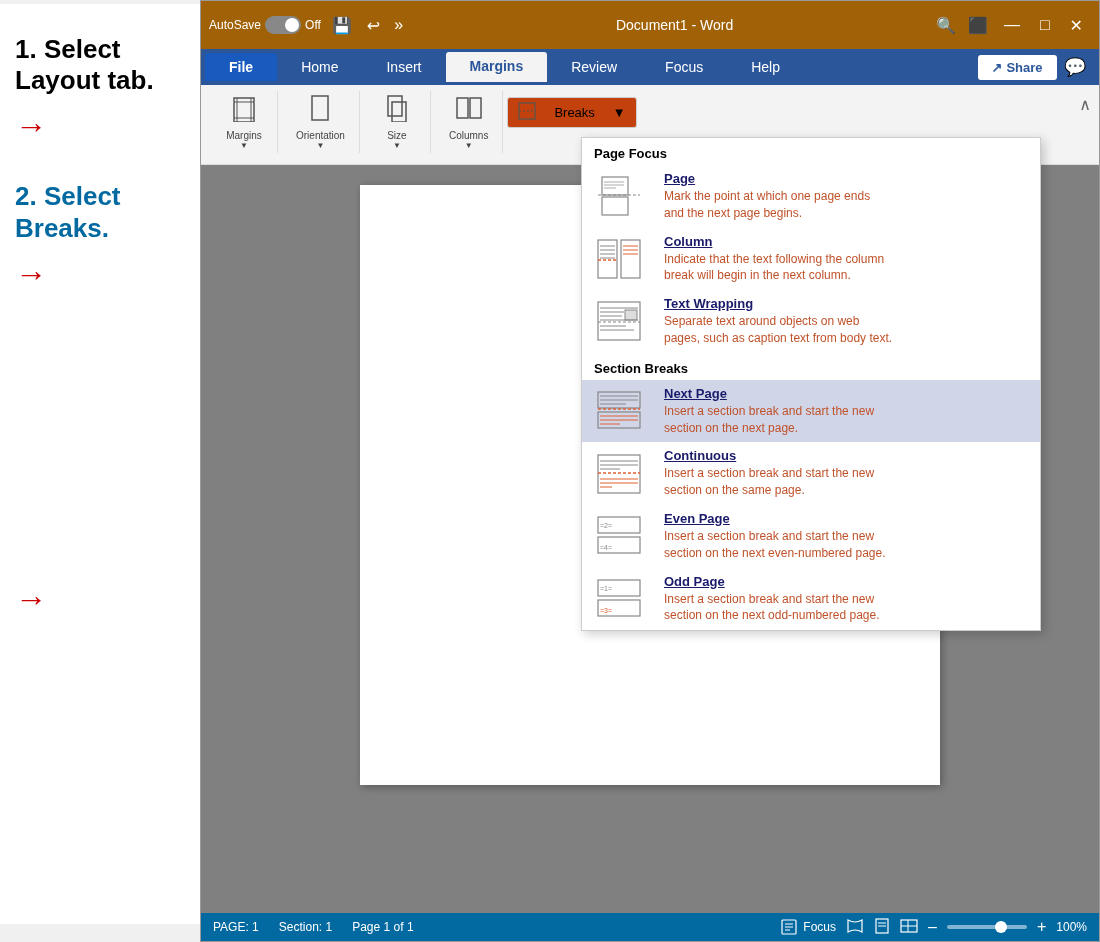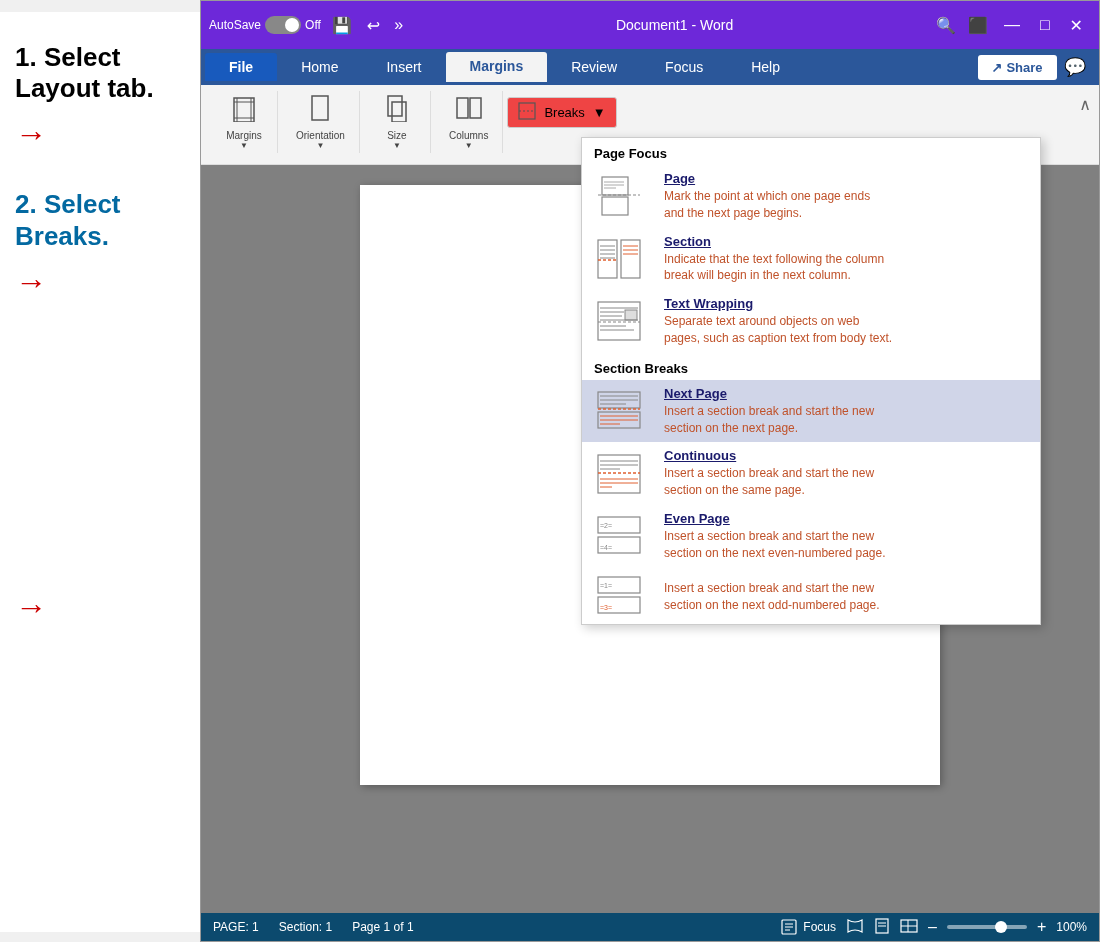--- a/index.html
+++ b/index.html
@@ -1,21 +1,21 @@
 <!DOCTYPE html>
 <html><head>
   <meta charset="utf-8">
   <style>
     * { box-sizing: border-box; margin: 0; padding: 0; }
     body { font-family: 'Segoe UI', Arial, sans-serif; font-size: 13px; background: #f0f0f0; width: 1100px; height: 942px; overflow: hidden; position: relative; }
 
     
     .instruction-area {
       position: absolute;
-      left: 0; top: 12px;
+      left: 0; top: 4px;
       width: 200px;
       height: 920px;
       background: white;
       display: flex;
       flex-direction: column;
       justify-content: flex-start;
       padding: 10px 10px 10px 15px;
       z-index: 10;
     }
 
@@ -28,21 +28,21 @@
       height: 942px;
       background: #fff;
       display: flex;
       flex-direction: column;
       border: 1px solid #999;
     }
 
     
     .title-bar {
       height: 48px;
-      background: #6d28d9;
+      background: #a16207;
       display: flex;
       align-items: center;
       padding: 0 8px;
       flex-shrink: 0;
     }
     .autosave-group {
       display: flex;
       align-items: center;
       color: white;
       font-size: 12px;
@@ -178,28 +178,28 @@
       font-size: 11px;
       color: #444;
       min-width: 50px;
     }
     .ribbon-btn .btn-icon { font-size: 24px; margin-bottom: 2px; }
     .ribbon-btn .btn-label { font-size: 10px; color: #444; }
     .ribbon-btn .btn-arrow { font-size: 8px; }
 
     
     .breaks-btn {
-      background: #ef4444;
+      background: #c2410c;
       border: 1px solid #ccc;
       border-radius: 3px;
       padding: 4px 10px;
       cursor: pointer;
       display: flex;
       align-items: center;
-      gap: 8px;
+      gap: 18px;
       font-size: 13px;
       font-weight: 500;
     }
 
     
     .breaks-dropdown {
       position: absolute;
       top: 52px;
       left: 380px;
       width: 460px;
@@ -261,21 +261,21 @@
     .page-doc {
       background: white;
       width: 580px;
       height: 600px;
       box-shadow: 2px 2px 8px rgba(0,0,0,0.3);
     }
 
     
     .status-bar {
       height: 28px;
-      background: #0c4a6e;
+      background: #0369a1;
       display: flex;
       align-items: center;
       padding: 0 12px;
       color: white;
       font-size: 12px;
       gap: 20px;
       flex-shrink: 0;
     }
     .status-right {
       margin-left: auto;
@@ -489,21 +489,21 @@
             <line x1="4" y1="12" x2="19" y2="12" stroke="#888" stroke-width="1"></line>
             <line x1="4" y1="16" x2="19" y2="16" stroke="#888" stroke-width="1"></line>
             <line x1="4" y1="20" x2="19" y2="20" stroke="#888" stroke-width="1"></line>
             <line x1="2" y1="22" x2="21" y2="22" stroke="#e06030" stroke-width="1.5" stroke-dasharray="3,2"></line>
             <line x1="27" y1="8" x2="42" y2="8" stroke="#e06030" stroke-width="1"></line>
             <line x1="27" y1="12" x2="42" y2="12" stroke="#e06030" stroke-width="1"></line>
             <line x1="27" y1="16" x2="42" y2="16" stroke="#e06030" stroke-width="1"></line>
           </svg>
         </div>
         <div class="menu-text">
-          <div class="menu-item-title">Section</div>
+          <div class="menu-item-title">Column</div>
           <div class="menu-item-desc">Indicate that the text following the column<br>break will begin in the next column.</div>
         </div>
       </div>
 
       <div class="menu-item">
         <div class="menu-icon">
           <svg width="46" height="42" viewBox="0 0 46 42">
             <rect x="2" y="2" width="42" height="38" fill="none" stroke="#888" stroke-width="1.2"></rect>
             <line x1="4" y1="8" x2="42" y2="8" stroke="#888" stroke-width="1"></line>
             <line x1="4" y1="12" x2="28" y2="12" stroke="#888" stroke-width="1"></line>
@@ -580,20 +580,21 @@
       <div class="menu-item">
         <div class="menu-icon">
           <svg width="46" height="42" viewBox="0 0 46 42">
             <rect x="2" y="2" width="42" height="16" fill="none" stroke="#888" stroke-width="1.2"></rect>
             <rect x="2" y="22" width="42" height="16" fill="none" stroke="#888" stroke-width="1.2"></rect>
             <text x="4" y="13" font-size="7" fill="#888">=1=</text>
             <text x="4" y="35" font-size="7" fill="#e06030">=3=</text>
           </svg>
         </div>
         <div class="menu-text">
+          <div class="menu-item-title">Odd Page</div>
           <div class="menu-item-desc">Insert a section break and start the new<br>section on the next odd-numbered page.</div>
         </div>
       </div>
 
     </div>
 
   </div>
 
   <div class="page-area">
     <div class="page-doc"></div>

